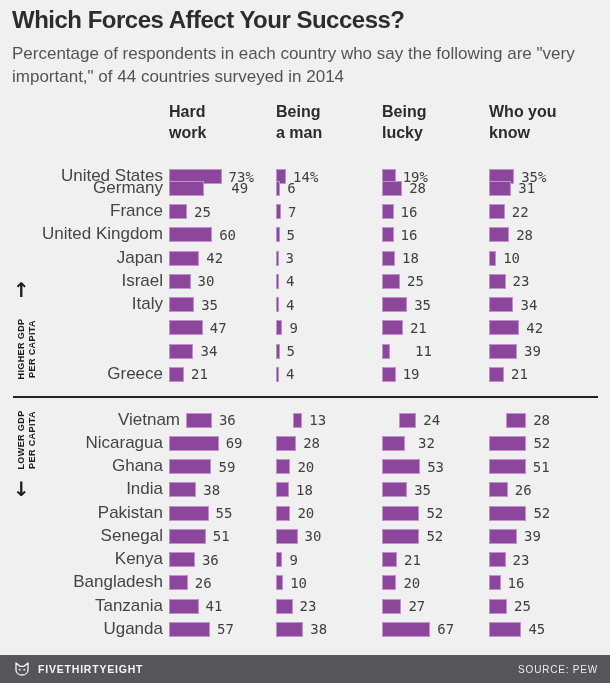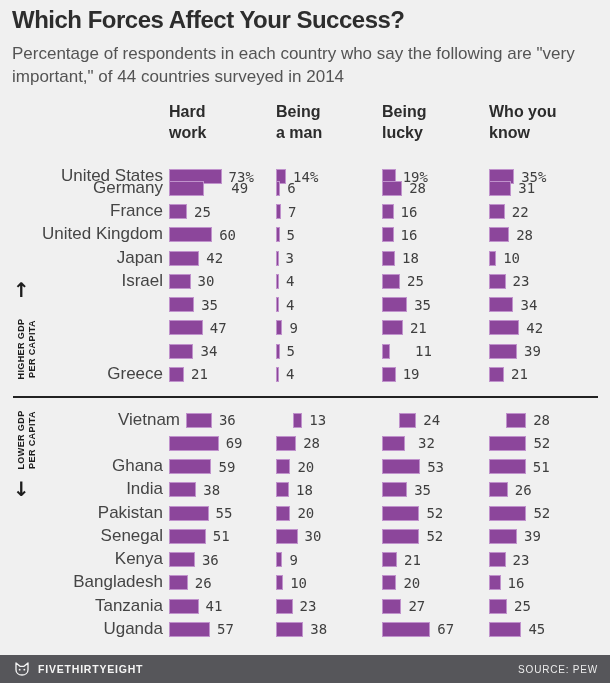--- a/index.html
+++ b/index.html
@@ -130,20 +130,21 @@
         <div class="bar" style="left: 169px; width: 21.6px;"></div>
         <span class="value-label" style="left: 197.6px;">30</span>
         <div class="bar" style="left: 276px; width: 2.88px;"></div>
         <span class="value-label" style="left: 285.88px;">4</span>
         <div class="bar" style="left: 382px; width: 18px;"></div>
         <span class="value-label" style="left: 407px;">25</span>
         <div class="bar" style="left: 489px; width: 16.56px;"></div>
         <span class="value-label" style="left: 512.56px;">23</span>
       </div>
       <div class="chart-row" style="top: 297px;">
+        <div class="country-label">Italy</div>
         <div class="bar" style="left: 169px; width: 25.2px;"></div>
         <span class="value-label" style="left: 201.2px;">35</span>
         <div class="bar" style="left: 276px; width: 2.88px;"></div>
         <span class="value-label" style="left: 285.88px;">4</span>
         <div class="bar" style="left: 382px; width: 25.2px;"></div>
         <span class="value-label" style="left: 414.2px;">35</span>
         <div class="bar" style="left: 489px; width: 24.48px;"></div>
         <span class="value-label" style="left: 520.48px;">34</span>
       </div>
       <div class="chart-row" style="top: 320.25px;">
@@ -182,20 +183,21 @@
         <div class="bar" style="left: 169px; width: 25.92px;"></div>
         <span class="value-label" style="left: 201.92px;">36</span>
         <div class="bar" style="left: 276px; width: 9.36px;"></div>
         <span class="value-label" style="left: 292.36px;">13</span>
         <div class="bar" style="left: 382px; width: 17.28px;"></div>
         <span class="value-label" style="left: 406.28px;">24</span>
         <div class="bar" style="left: 489px; width: 20.16px;"></div>
         <span class="value-label" style="left: 516.16px;">28</span>
       </div>
       <div class="chart-row" style="top: 435.75px;">
+        <div class="country-label">Nicaragua</div>
         <div class="bar" style="left: 169px; width: 49.68px;"></div>
         <span class="value-label" style="left: 225.68px;">69</span>
         <div class="bar" style="left: 276px; width: 20.16px;"></div>
         <span class="value-label" style="left: 303.16px;">28</span>
         <div class="bar" style="left: 382px; width: 23.04px;"></div>
         <span class="value-label" style="left: 418px; text-align: center;">32</span>
         <div class="bar" style="left: 489px; width: 37.44px;"></div>
         <span class="value-label" style="left: 533.44px;">52</span>
       </div>
       <div class="chart-row" style="top: 459px;">

